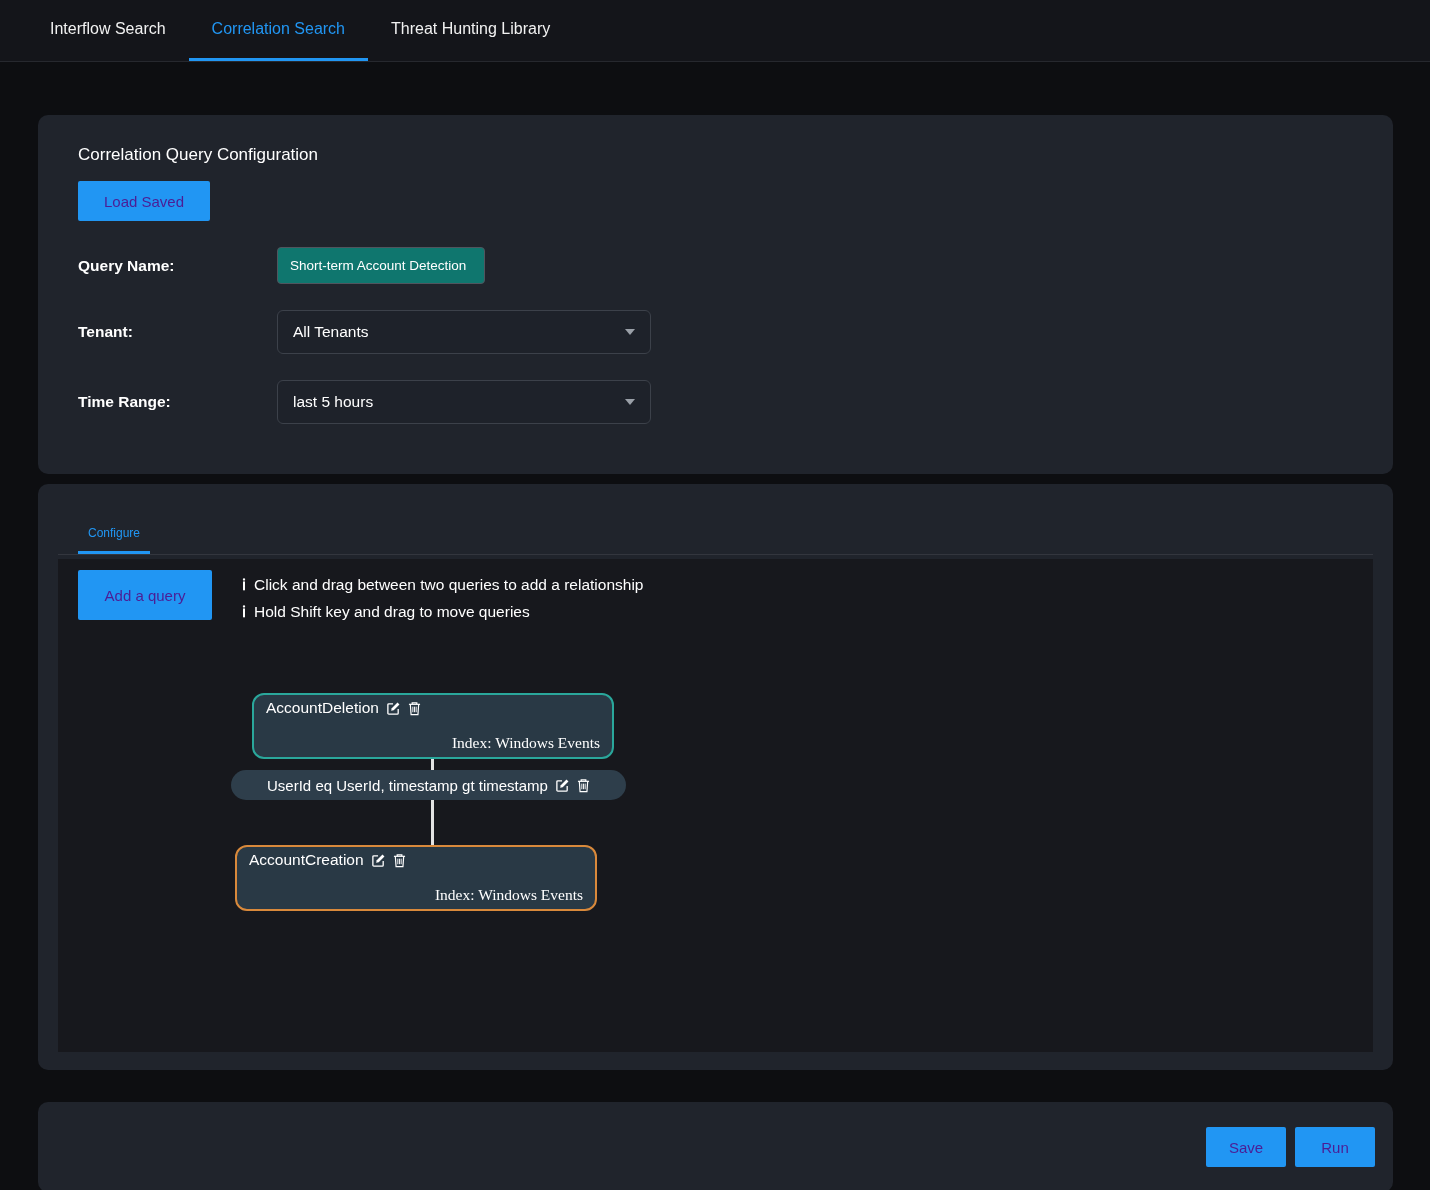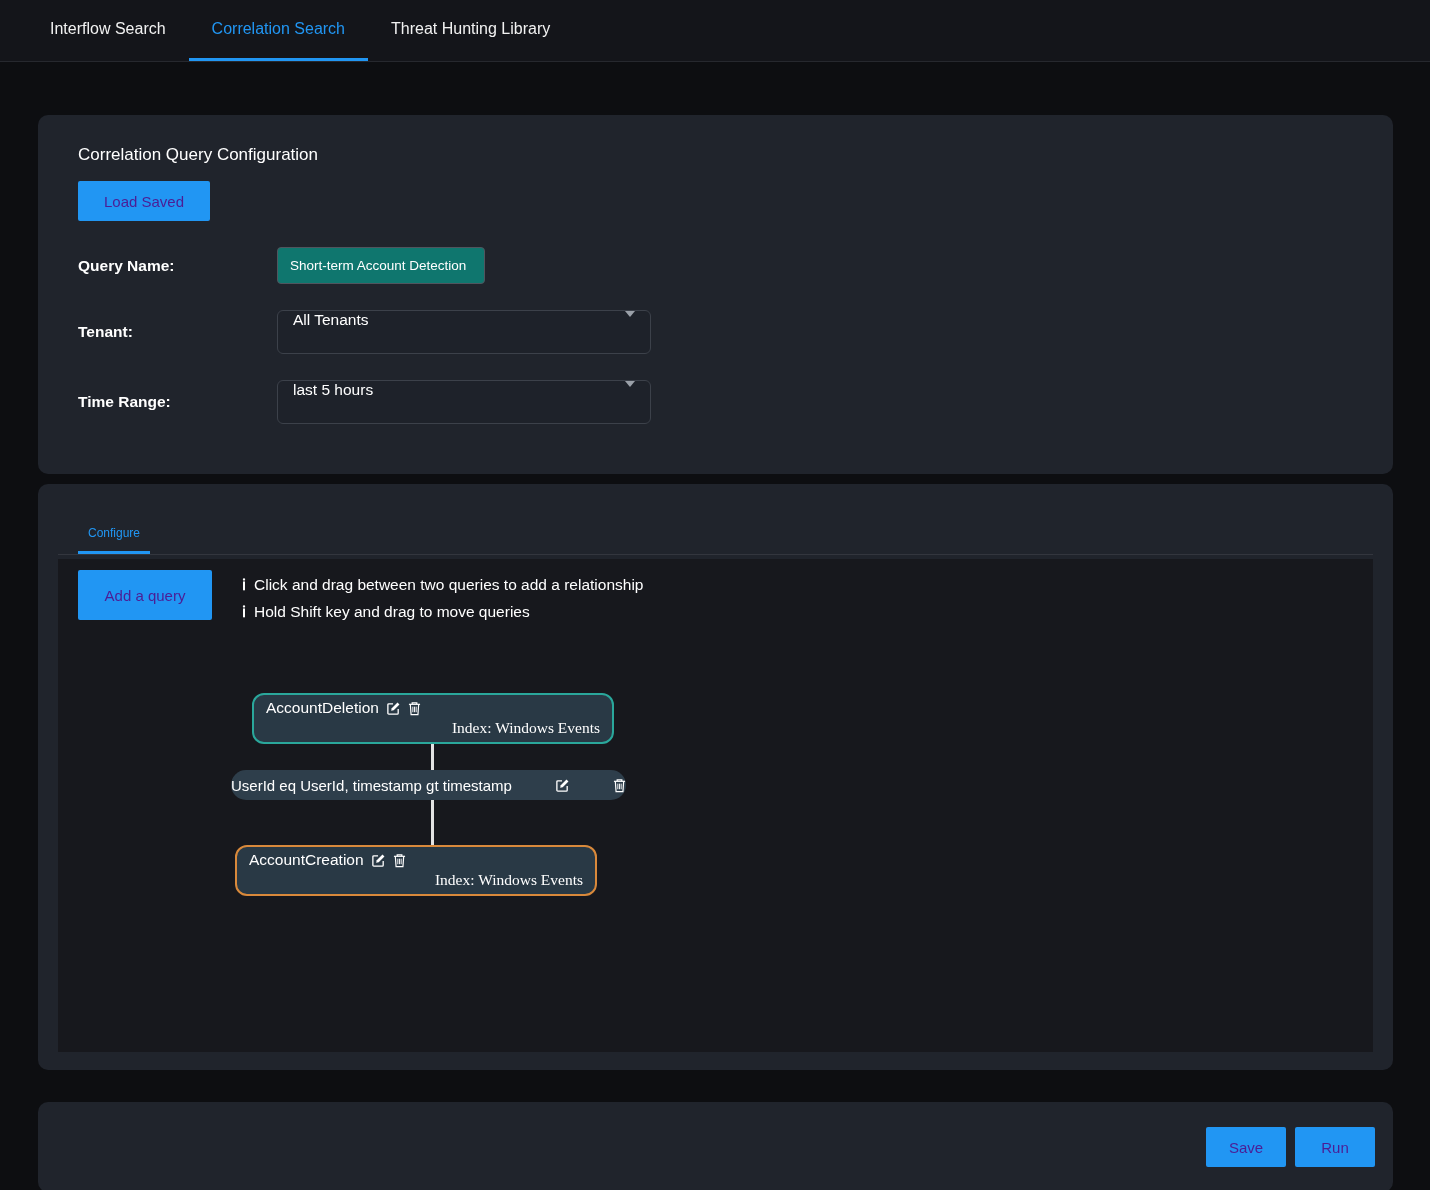--- a/index.html
+++ b/index.html
@@ -60,21 +60,21 @@
     font-size: 13.5px;
     padding: 0 12px;
     white-space: nowrap;
     overflow: hidden;
   }
   .select {
     width: 374px; height: 44px;
     background: #1e222a;
     border: 1px solid #3c414a;
     border-radius: 6px;
-    display: flex; justify-content: space-between;
+    display: flex; align-items: center; justify-content: space-between;
     padding: 0 15px;
     cursor: pointer;
     font-size: 15.5px;
   }
   .select + .select { margin-left: 16px; }
   .caret {
     width: 0; height: 0;
     border-left: 5px solid transparent;
     border-right: 5px solid transparent;
     border-top: 6px solid #9aa0a8;
@@ -122,31 +122,31 @@
   }
   .node-teal { border-color: #2aa79b; }
   .node-orange { border-color: #d9893b; }
   .node1 { left: 194px; top: 134px; }
   .node2 { left: 177px; top: 286px; }
   .node-title-row { display: flex; align-items: center; gap: 7px; font-size: 15.5px; }
   .node-index {
     text-align: right;
     font-family: "Liberation Serif", serif;
     font-size: 15.5px;
-    margin-top: 2px;
+    margin-top: 17px;
   }
   .icon-btn { display: inline-flex; align-items: center; cursor: pointer; }
 
   .pill {
     position: absolute;
     left: 173px; top: 211px;
     width: 395px; height: 30px;
     background: #2e3e4b;
     border-radius: 15px;
-    display: flex; align-items: center; justify-content: space-between;
+    display: flex; align-items: center; justify-content: center;
     gap: 7px;
     z-index: 2;
     font-size: 15px;
     cursor: pointer;
   }
 
   
   .footer-panel {
     margin-top: 32px;
     height: 90px;

